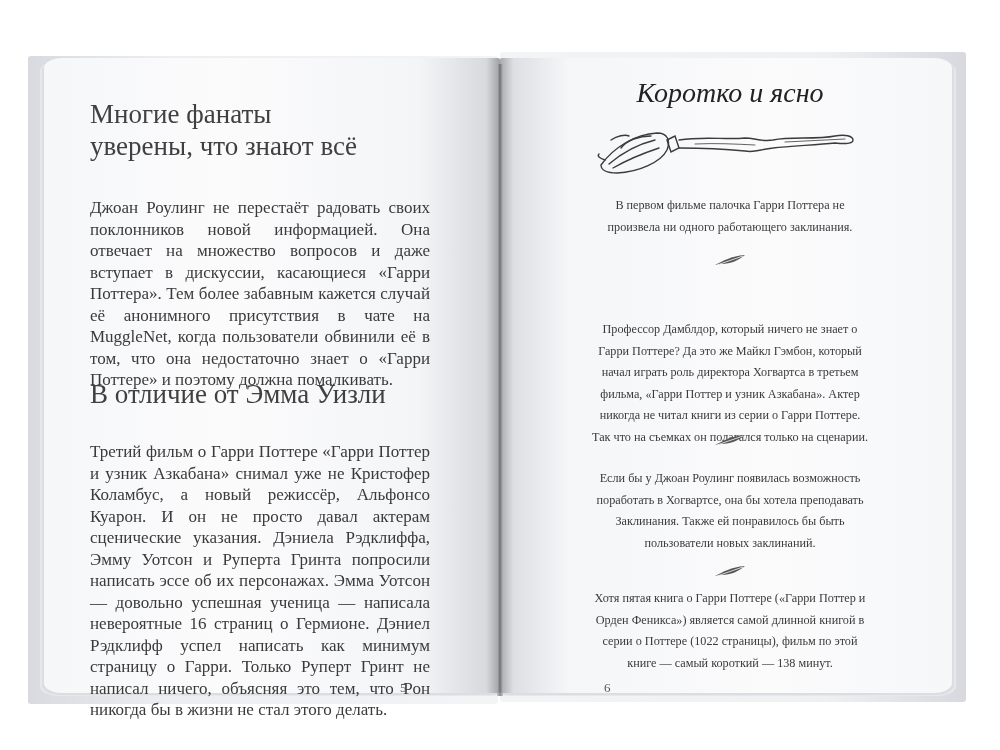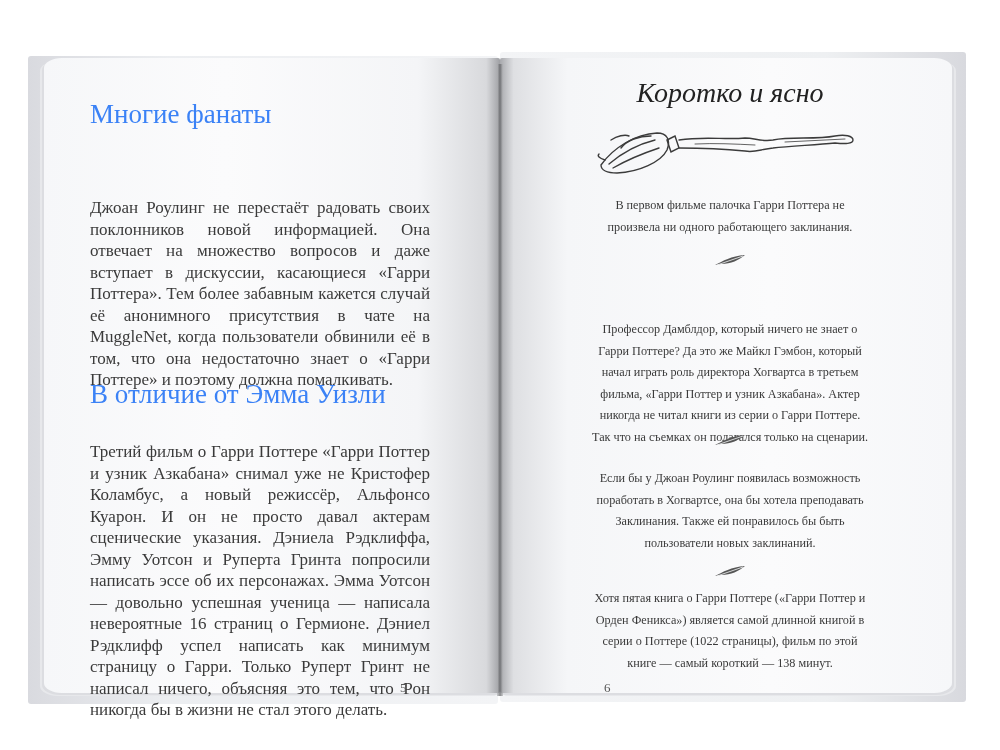--- a/index.html
+++ b/index.html
@@ -39,21 +39,21 @@
   }
   .spine {
     position:absolute; left:497px; top:64px; width:6px; height:632px;
     background:linear-gradient(90deg,#b9babd,#5a5b5e 50%,#b9babd);
     opacity:.7;
   }
 
   
   .h1 {
     position:absolute; left:90px; width:330px;
-    font-size:27px; line-height:32px; color:#3b82f6;
+    font-size:27px; line-height:32px; color:#404040;
     font-weight:normal;
   }
   .h1.a { top:98px; }
   .h1.b { top:378px; }
   .body-text {
     position:absolute; left:90px; width:340px;
     font-size:17px; line-height:21.5px; text-align:justify;
     color:#3a3a3a; hyphens:auto;
   }
   .body-text.a { top:197px; }
@@ -92,20 +92,21 @@
 
 <div class="cover-left"></div>
 <div class="cover-right"></div>
 
 <div class="page page-left"></div>
 <div class="page page-right"></div>
 <div class="spine"></div>
 
 <div class="h1 a">
   <div>Многие фанаты</div>
+  <div>уверены, что знают всё</div>
 </div>
 <div class="body-text a" lang="ru">Джоан Роулинг не перестаёт радовать своих поклонников новой информацией. Она отвечает на множество вопросов и даже вступает в дискуссии, касающиеся «Гарри Поттера». Тем более забавным кажется случай её анонимного присутствия в чате на MuggleNet, когда пользователи обвинили её в том, что она недостаточно знает о «Гарри Поттере» и поэтому должна помалкивать.</div>
 
 <div class="h1 b">В отличие от Эмма Уизли</div>
 <div class="body-text b" lang="ru">Третий фильм о Гарри Поттере «Гарри Поттер и узник Азкабана» снимал уже не Кристофер Коламбус, а новый режиссёр, Альфонсо Куарон. И он не просто давал актерам сценические указания. Дэниела Рэдклиффа, Эмму Уотсон и Руперта Гринта попросили написать эссе об их персонажах. Эмма Уотсон — довольно успешная ученица — написала невероятные 16 страниц о Гермионе. Дэниел Рэдклифф успел написать как минимум страницу о Гарри. Только Руперт Гринт не написал ничего, объясняя это тем, что Рон никогда бы в жизни не стал этого делать.</div>
 
 <div class="pgnum left">5</div>
 
 <div class="r-title">Коротко и ясно</div>
 

